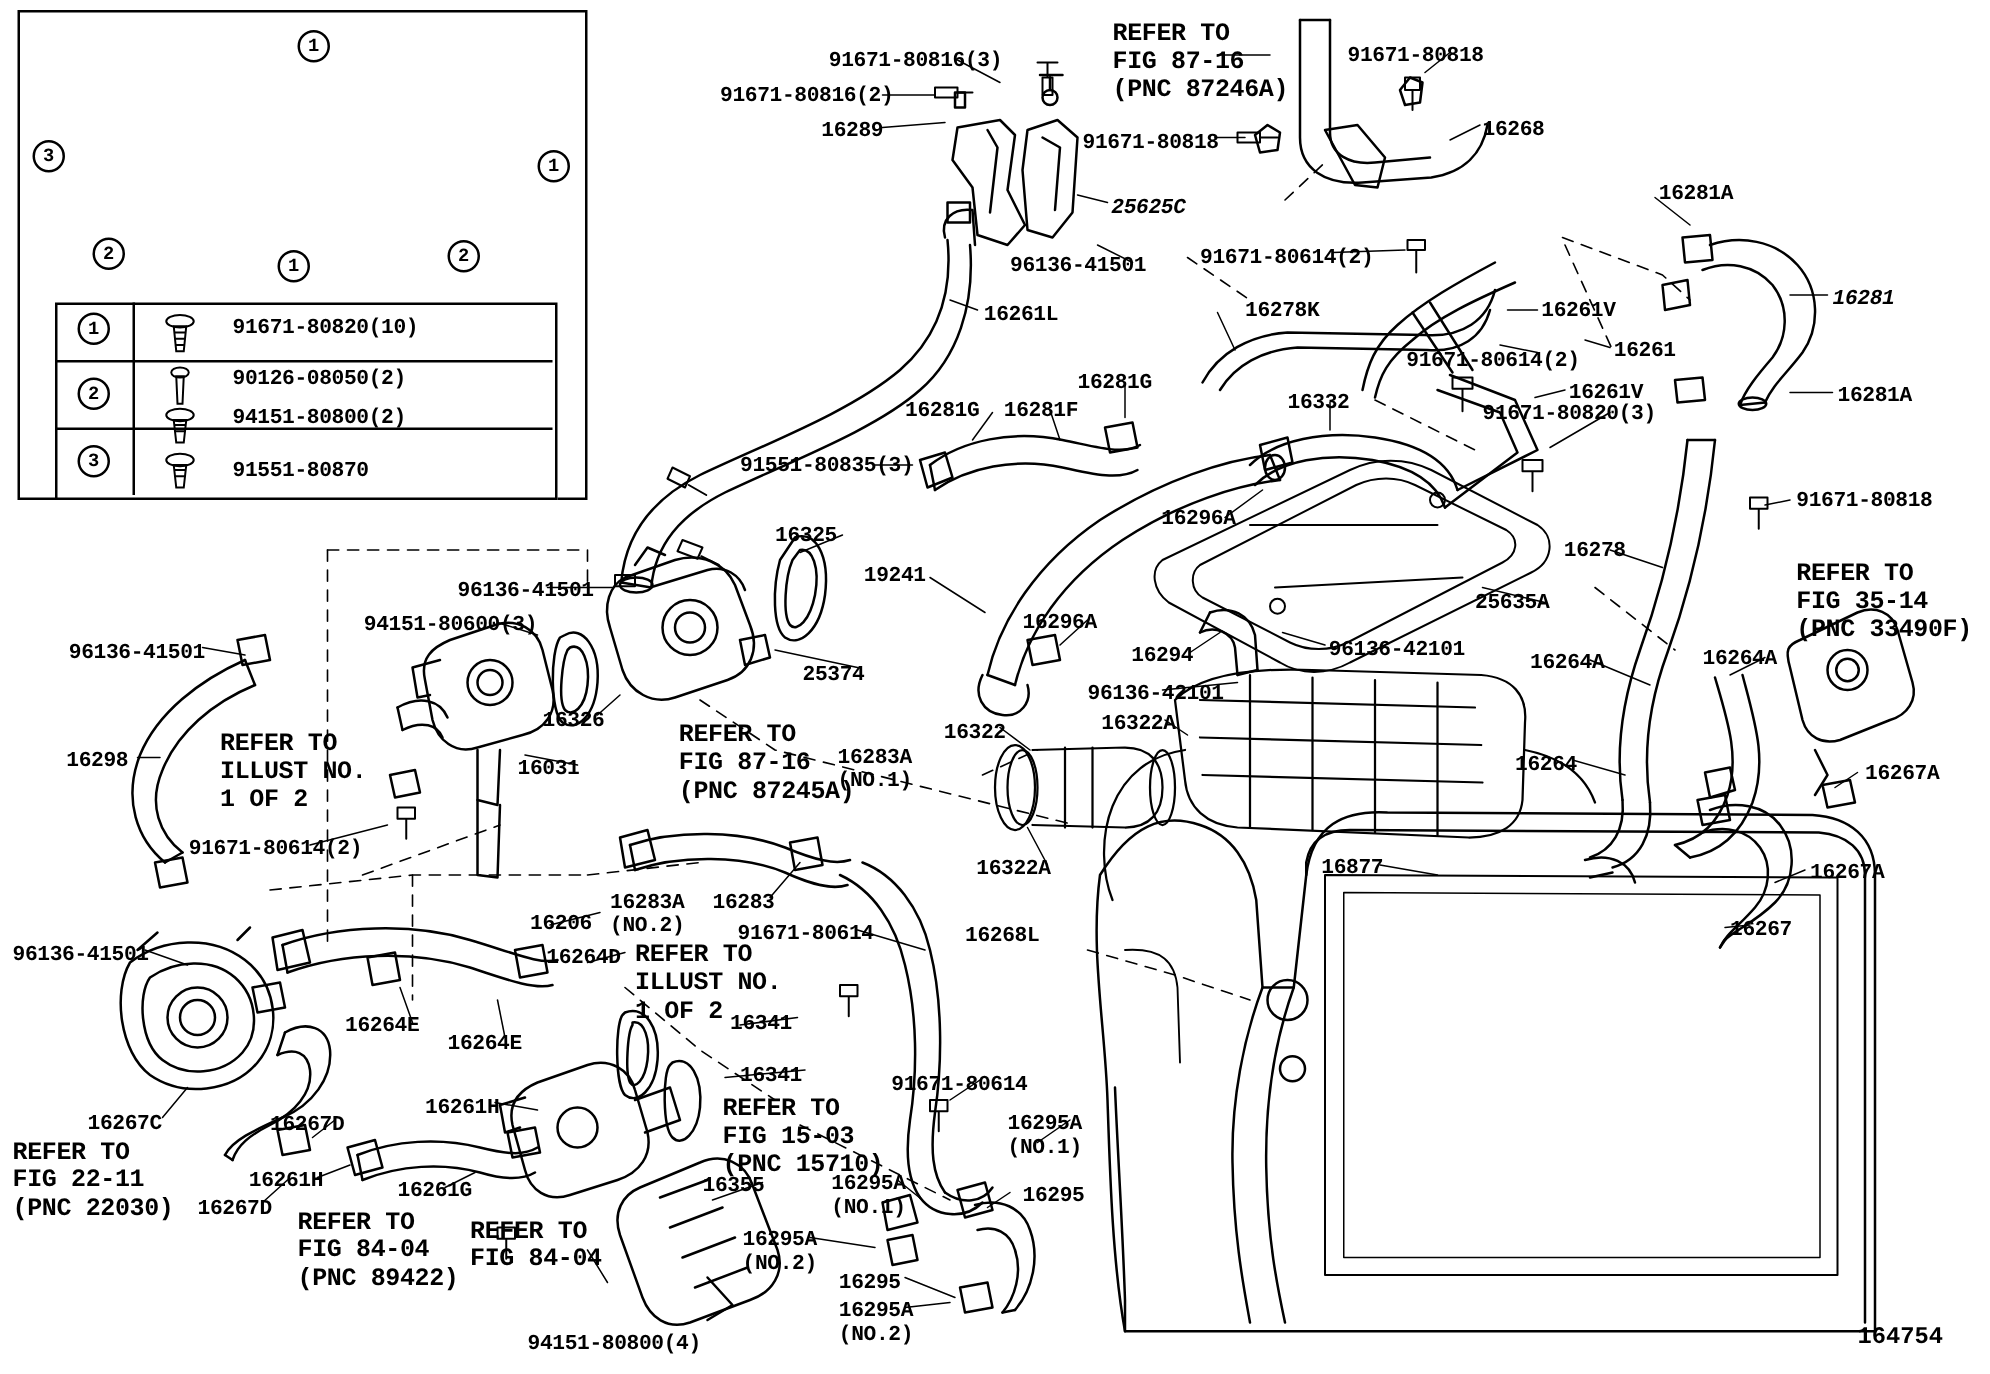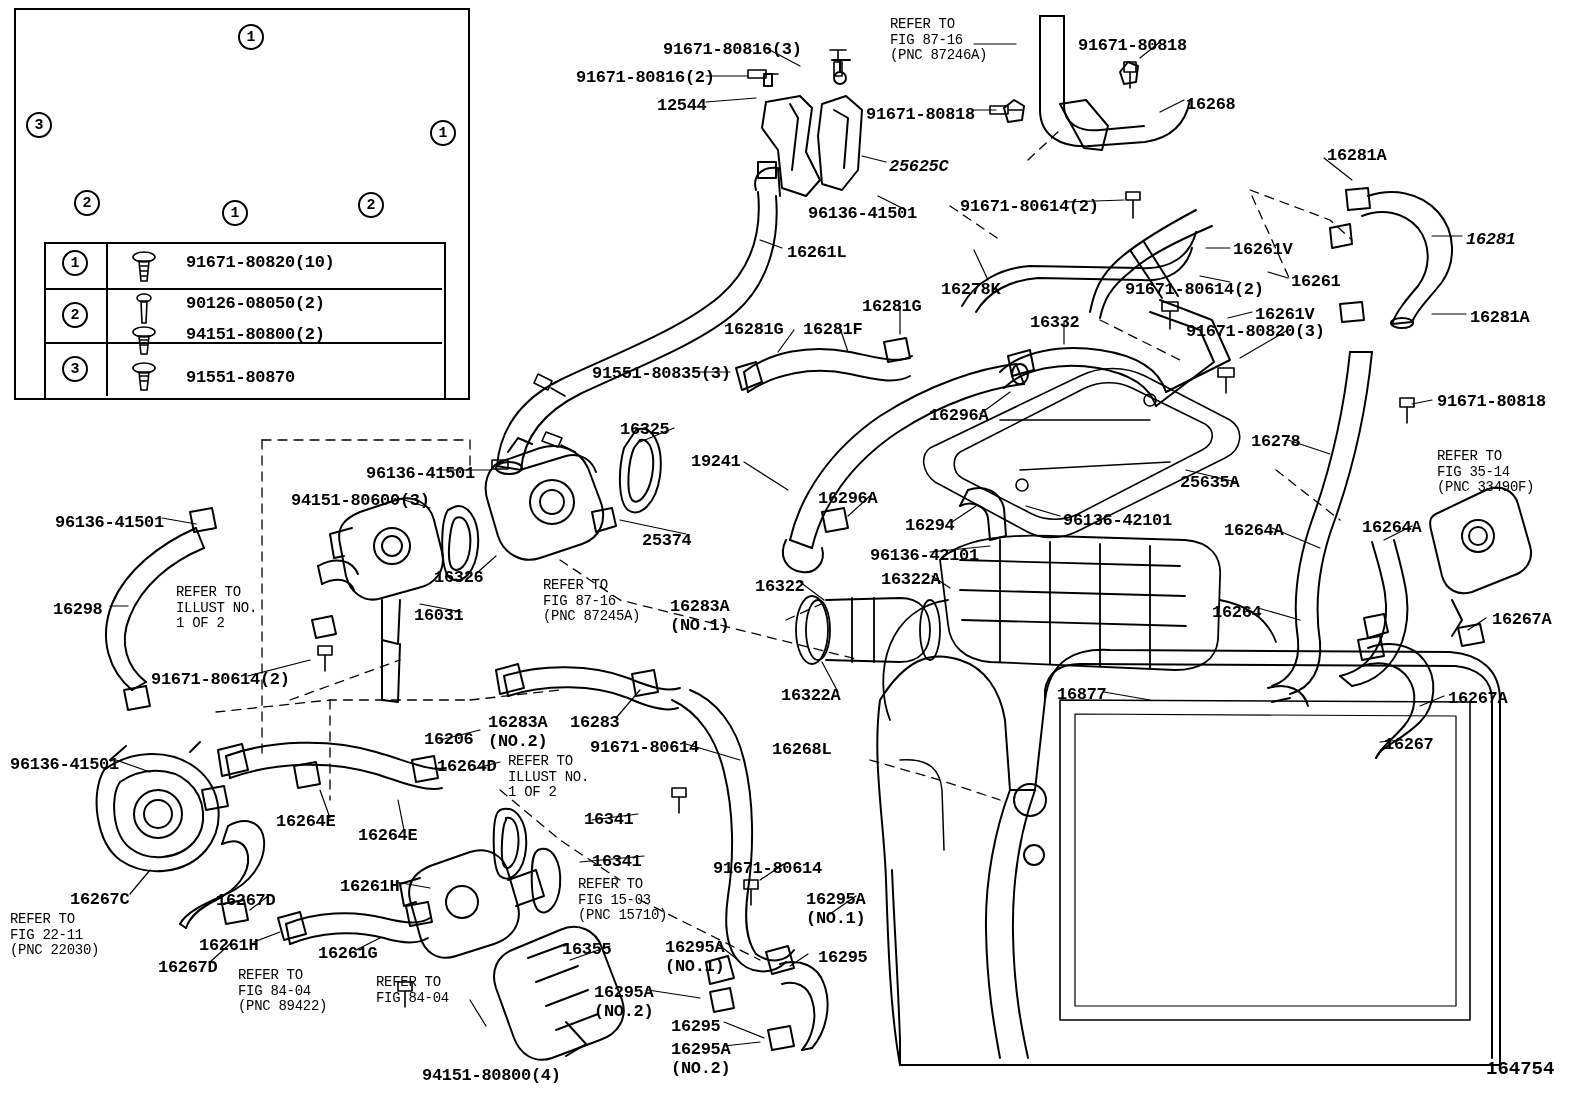--- a/index.html
+++ b/index.html
@@ -25,22 +25,22 @@
     position: absolute;
     font-family: "Liberation Mono", "DejaVu Sans Mono", monospace;
     font-size: 17px;
     font-weight: bold;
     color: #000;
     white-space: pre;
     line-height: 1.12;
     letter-spacing: -0.3px;
   }
   .lbl.ref {
-    font-size: 14px;
-    font-weight: normal;
+    font-size: 20px;
+    font-weight: bold;
     line-height: 1.12;
   }
   .legend-box {
     position: absolute;
     border: 2px solid #000;
     background: #fff;
   }
   .legend-row-line {
     position: absolute;
     background: #000;
@@ -513,34 +513,34 @@
   <div class="circnum" style="left:238px; top:24px;">1</div>
   <div class="circnum" style="left:26px; top:112px;">3</div>
   <div class="circnum" style="left:430px; top:120px;">1</div>
   <div class="circnum" style="left:74px; top:190px;">2</div>
   <div class="circnum" style="left:222px; top:200px;">1</div>
   <div class="circnum" style="left:358px; top:192px;">2</div>
 
   <div id="callout-layer">
       <div class="lbl" style="left: 663px; top: 40px;">91671-80816(3)</div>
       <div class="lbl" style="left: 576px; top: 68px;">91671-80816(2)</div>
-      <div class="lbl" style="left: 657px; top: 96px;">12544</div>
+      <div class="lbl" style="left: 657px; top: 96px;">16289</div>
       <div class="lbl ref" style="left: 890px; top: 17px;">REFER TO
 FIG 87-16
 (PNC 87246A)</div>
       <div class="lbl" style="left: 1078px; top: 36px;">91671-80818</div>
       <div class="lbl" style="left: 1186px; top: 95px;">16268</div>
       <div class="lbl" style="left: 866px; top: 105px;">91671-80818</div>
       <div class="lbl" style="left: 889px; top: 157px; font-style: italic;">25625C</div>
       <div class="lbl" style="left: 1327px; top: 146px;">16281A</div>
       <div class="lbl" style="left: 808px; top: 204px;">96136-41501</div>
       <div class="lbl" style="left: 960px; top: 197px;">91671-80614(2)</div>
       <div class="lbl" style="left: 1466px; top: 230px; font-style: italic;">16281</div>
       <div class="lbl" style="left: 787px; top: 243px;">16261L</div>
-      <div class="lbl" style="left: 941px; top: 240px; margin-top: 40px;">16278K</div>
+      <div class="lbl" style="left: 996px; top: 240px;">16278K</div>
       <div class="lbl" style="left: 1233px; top: 240px;">16261V</div>
       <div class="lbl" style="left: 1125px; top: 280px;">91671-80614(2)</div>
       <div class="lbl" style="left: 1291px; top: 272px;">16261</div>
       <div class="lbl" style="left: 862px; top: 297px;">16281G</div>
       <div class="lbl" style="left: 1030px; top: 313px;">16332</div>
       <div class="lbl" style="left: 1255px; top: 305px;">16261V</div>
       <div class="lbl" style="left: 1470px; top: 308px;">16281A</div>
       <div class="lbl" style="left: 724px; top: 320px;">16281G</div>
       <div class="lbl" style="left: 803px; top: 320px;">16281F</div>
       <div class="lbl" style="left: 1186px; top: 322px;">91671-80820(3)</div>

